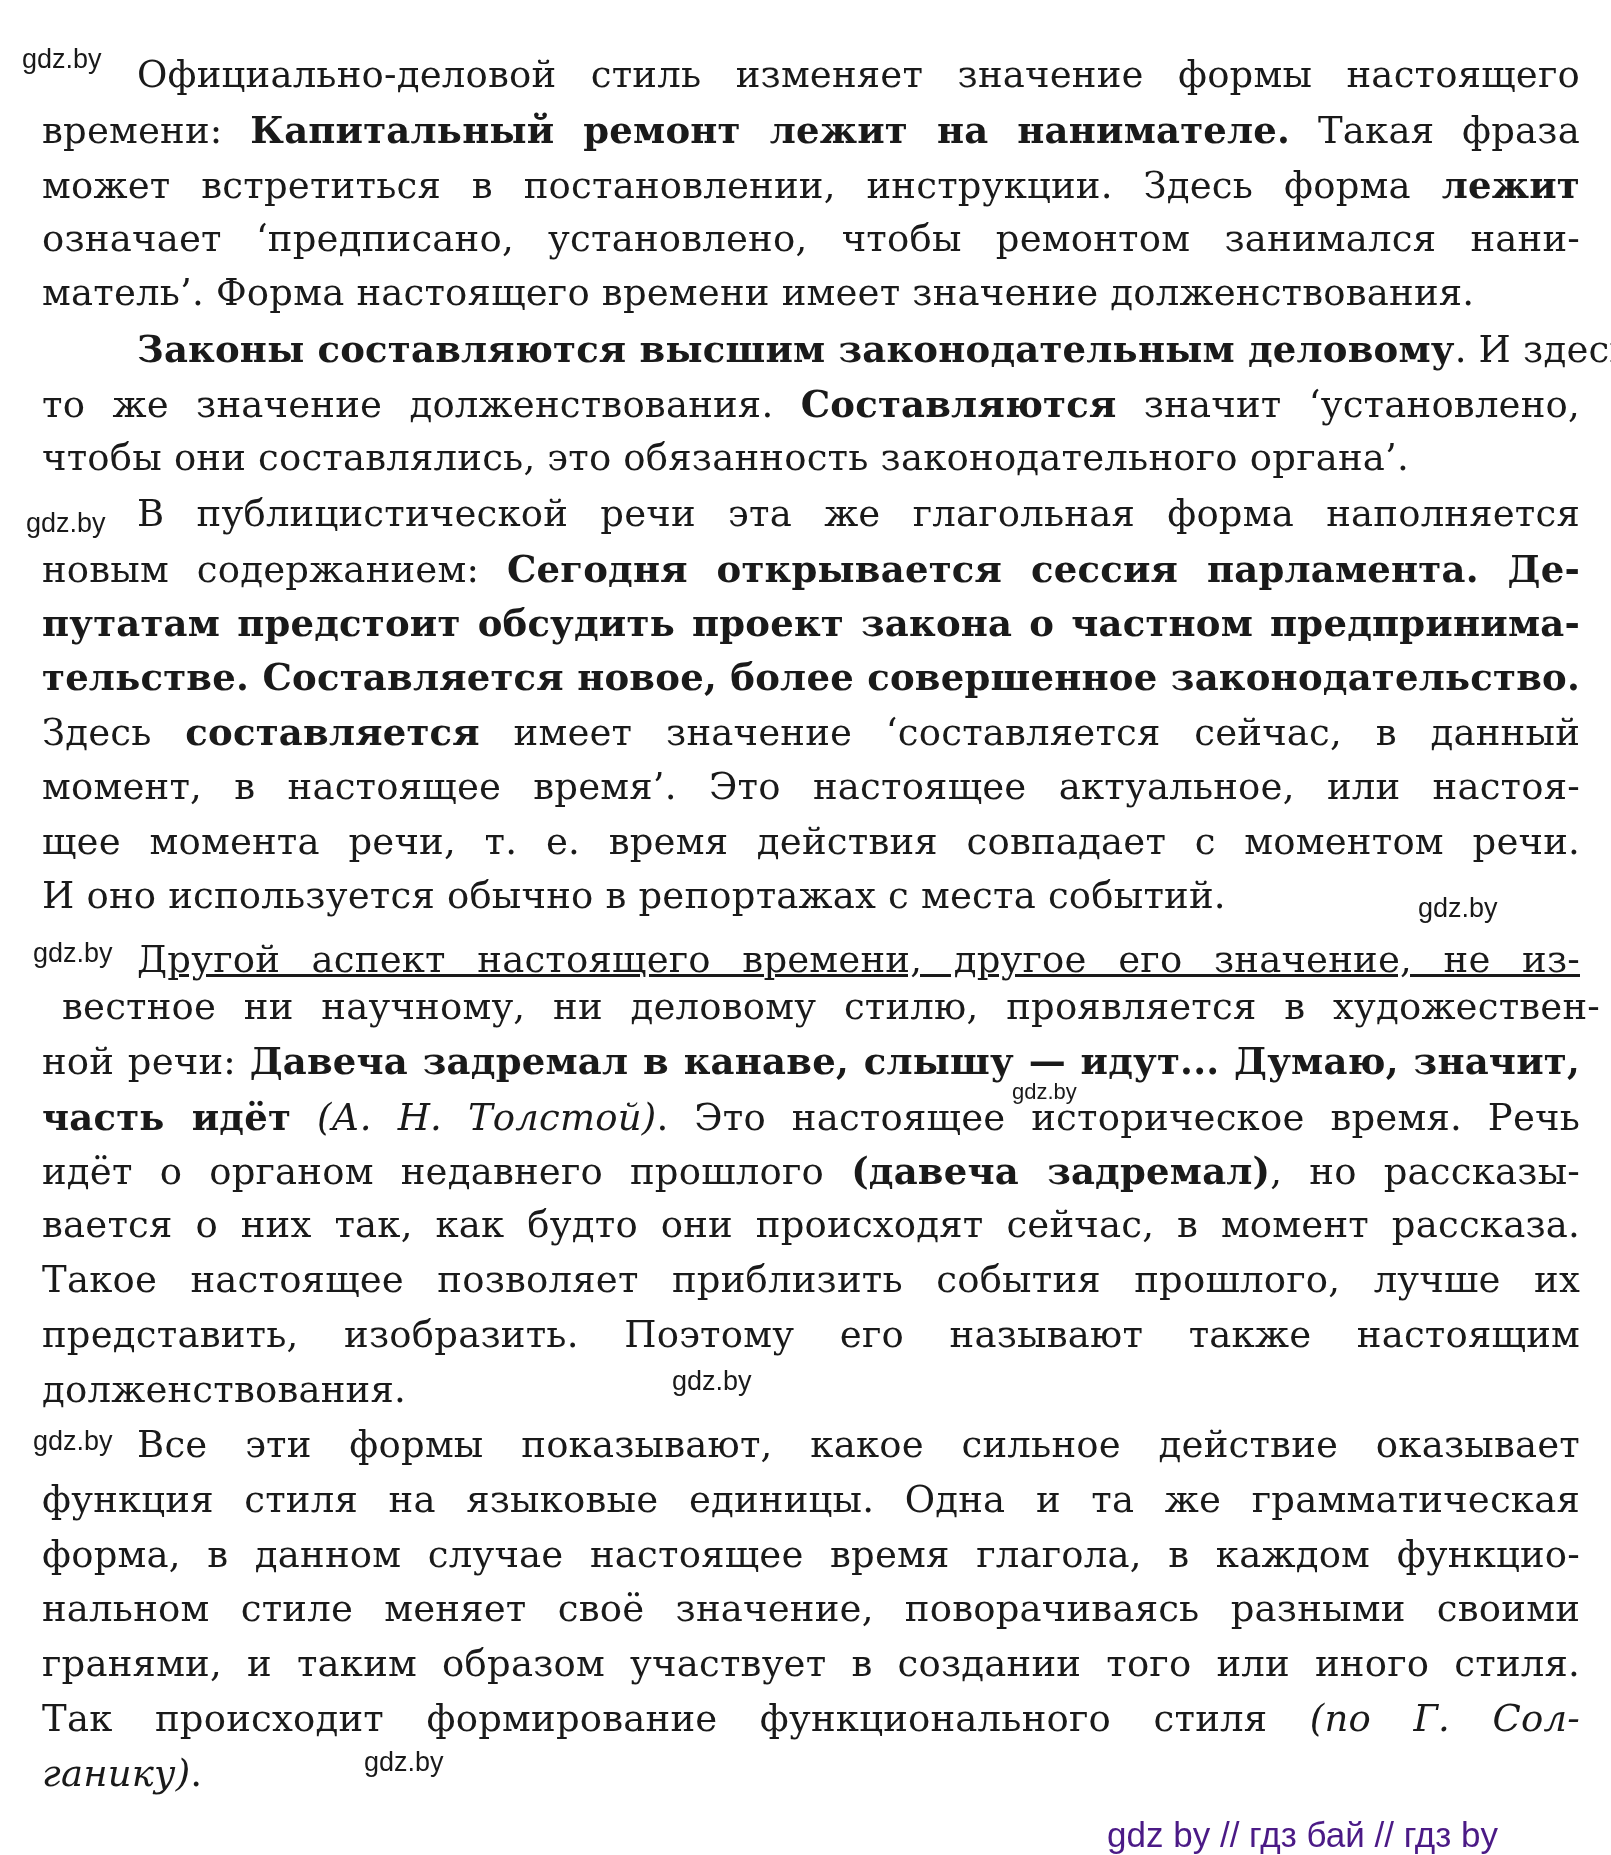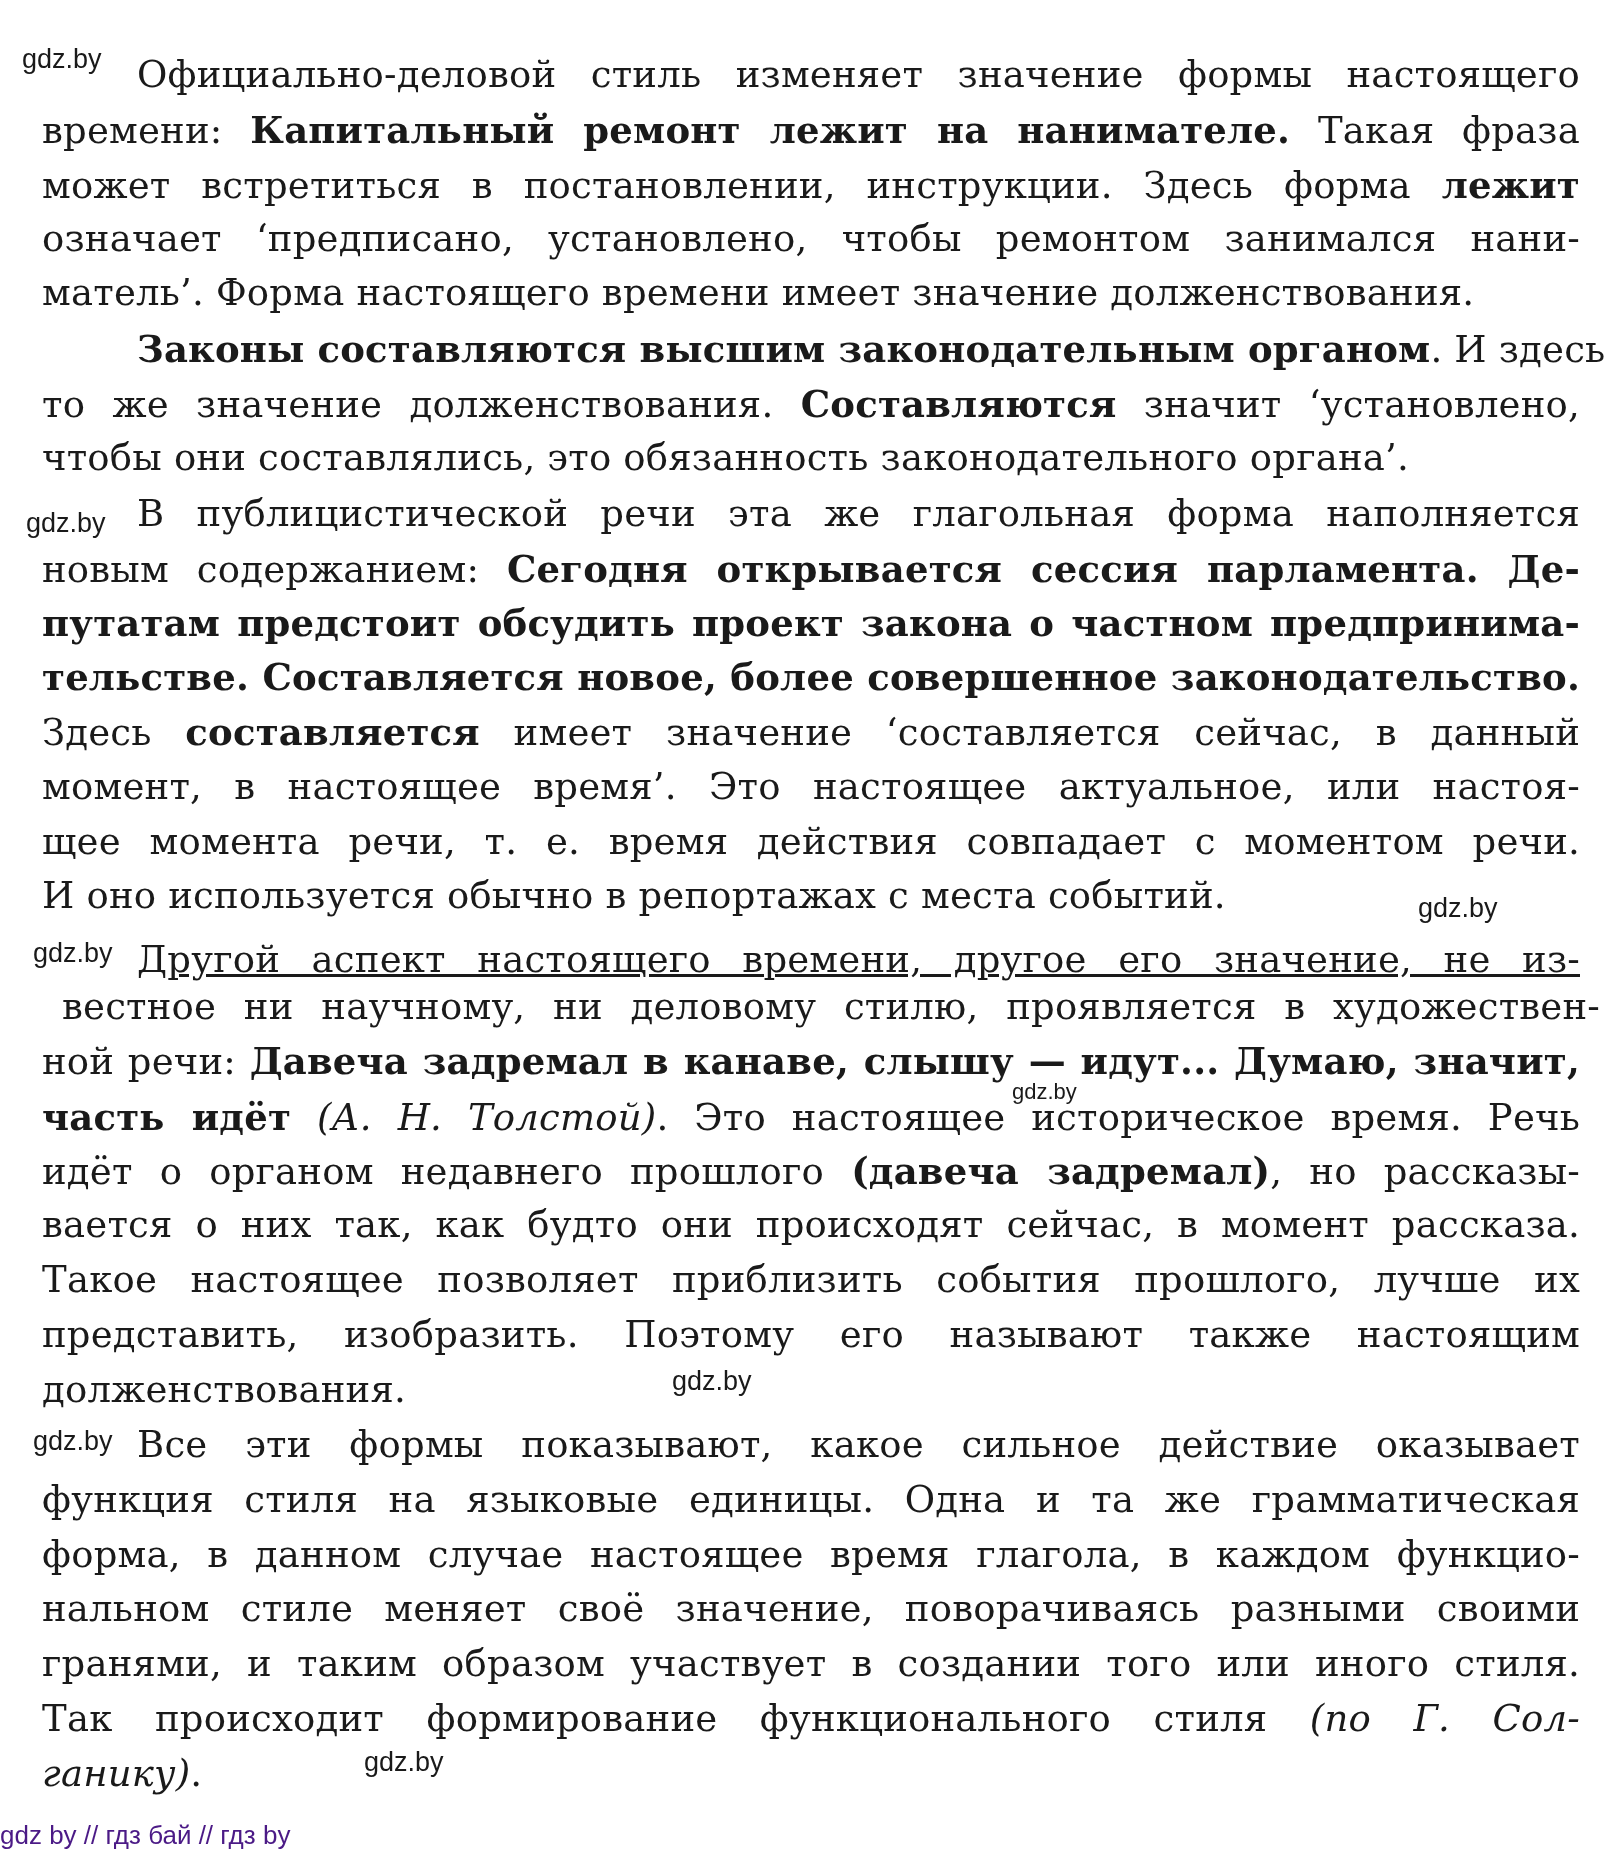--- a/index.html
+++ b/index.html
@@ -5,22 +5,22 @@
     html, body { margin: 0; padding: 0; background: #ffffff; }
     body { width: 1611px; height: 1855px; position: relative; overflow: hidden; }
     .page { position: absolute; left: 0; top: 0; width: 1611px; height: 1855px; }
     .header-banner {
       position: absolute; left: 0; top: 0; width: 1611px; height: 34px;
       text-align: center; font-family: "Liberation Sans", sans-serif;
       font-size: 26px; line-height: 32px; color: #22c93a;
     }
     .footer-banner {
       position: absolute; left: 0; top: 1818px; width: 1498px; height: 36px;
-      text-align: left; font-family: "Liberation Sans", sans-serif;
-      font-size: 26px; line-height: 34px; color: #4b1a86;
+      text-align: right; font-family: "Liberation Sans", sans-serif;
+      font-size: 35px; line-height: 34px; color: #4b1a86;
     }
     .line {
       position: absolute; height: 56px; line-height: 56px;
       font-family: "DejaVu Serif", serif; font-size: 37px; color: #1a1a1a;
       white-space: nowrap; text-align: justify; text-align-last: justify;
       letter-spacing: 0.2px;
     }
     .line.last { text-align-last: left; }
     .b { font-weight: bold; margin-top: 20px; }
     .i { font-style: italic; }
@@ -33,21 +33,21 @@
 <body>
 
 <div class="page">
 
   <div id="text-body">
       <div class="line" style="left: 137px; width: 1443px; top: 47px;"><span>Официально-деловой стиль изменяет значение формы настоящего</span></div>
       <div class="line" style="left: 42px; width: 1538px; top: 102px;"><span>времени: </span><span class="b">Капитальный ремонт лежит на нанимателе.</span><span> Такая фраза</span></div>
       <div class="line" style="left: 42px; width: 1538px; top: 157px;"><span>может встретиться в постановлении, инструкции. Здесь форма </span><span class="b">лежит</span></div>
       <div class="line" style="left: 42px; width: 1538px; top: 211px;"><span>означает ‘предписано, установлено, чтобы ремонтом занимался нани-</span></div>
       <div class="line last" style="left: 42px; width: 1538px; top: 265px;"><span>матель’. Форма настоящего времени имеет значение долженствования.</span></div>
-      <div class="line" style="left: 137px; width: 1443px; top: 321px;"><span class="b">Законы составляются высшим законодательным органом</span><span>. И здесь</span></div>
+      <div class="line" style="left: 137px; width: 1443px; top: 321px;"><span class="b">Законы составляются высшим законодательным деловому</span><span>. И здесь</span></div>
       <div class="line" style="left: 42px; width: 1538px; top: 376px;"><span>то же значение долженствования. </span><span class="b">Составляются</span><span> значит ‘установлено,</span></div>
       <div class="line last" style="left: 42px; width: 1538px; top: 430px;"><span>чтобы они составлялись, это обязанность законодательного органа’.</span></div>
       <div class="line" style="left: 137px; width: 1443px; top: 486px;"><span>В публицистической речи эта же глагольная форма наполняется</span></div>
       <div class="line" style="left: 42px; width: 1538px; top: 541px;"><span>новым содержанием: </span><span class="b">Сегодня открывается сессия парламента. Де-</span></div>
       <div class="line" style="left: 42px; width: 1538px; top: 595px;"><span class="b">путатам предстоит обсудить проект закона о частном предпринима-</span></div>
       <div class="line" style="left: 42px; width: 1538px; top: 649px;"><span class="b">тельстве. Составляется новое, более совершенное законодательство.</span></div>
       <div class="line" style="left: 42px; width: 1538px; top: 704px;"><span>Здесь </span><span class="b">составляется</span><span> имеет значение ‘составляется сейчас, в данный</span></div>
       <div class="line" style="left: 42px; width: 1538px; top: 759px;"><span>момент, в настоящее время’. Это настоящее актуальное, или настоя-</span></div>
       <div class="line" style="left: 42px; width: 1538px; top: 814px;"><span>щее момента речи, т. е. время действия совпадает с моментом речи.</span></div>
       <div class="line last" style="left: 42px; width: 1538px; top: 868px;"><span>И оно используется обычно в репортажах с места событий.</span></div>

